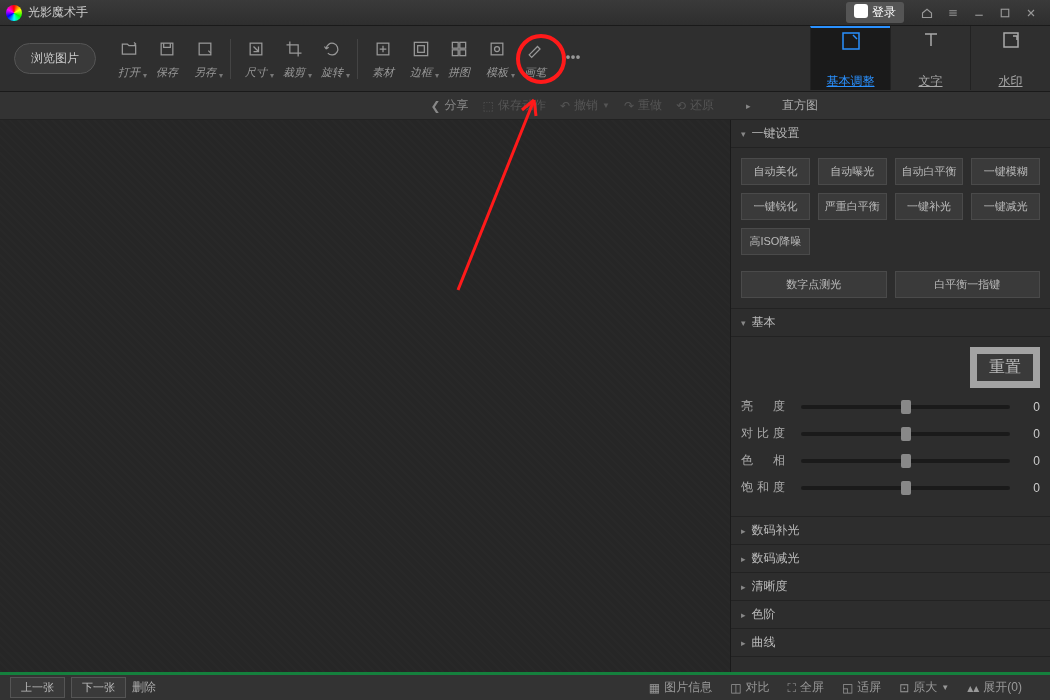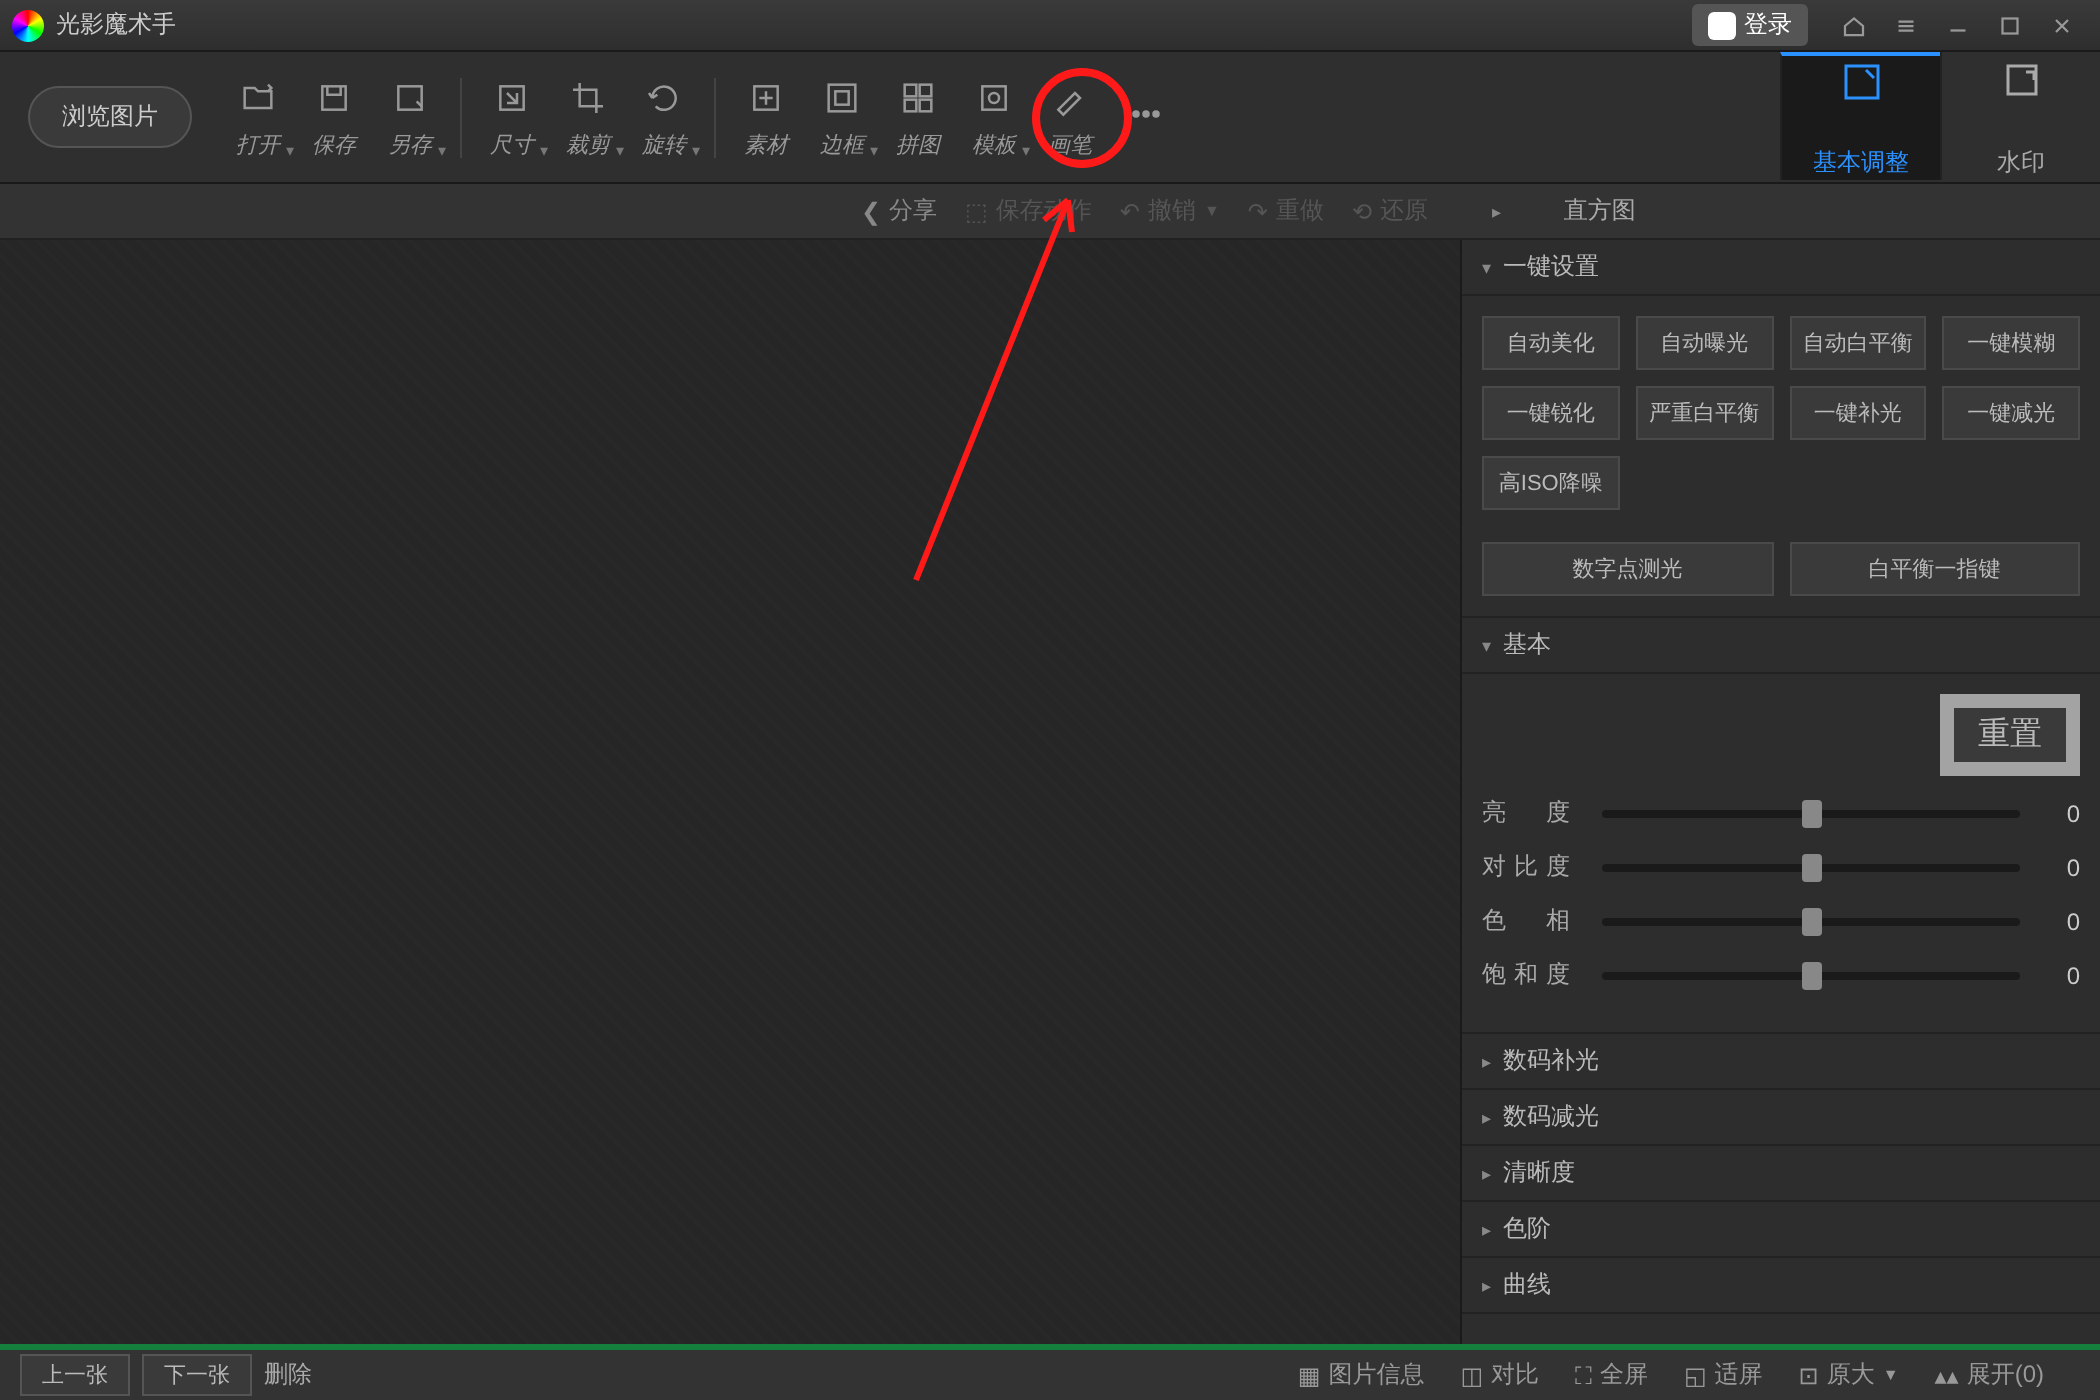--- a/index.html
+++ b/index.html
@@ -3,38 +3,38 @@
 <meta charset="utf-8">
 <style>
 * { margin: 0; padding: 0; box-sizing: border-box; font-family: "Microsoft YaHei", sans-serif; }
 body { width: 1050px; height: 700px; background: #2a2a2a; color: #aaa; font-size: 12px; overflow: hidden; position: relative; }
 
 
 .titlebar { height: 26px; background: linear-gradient(#3a3a3a, #2e2e2e); display: flex; align-items: center; padding: 0 6px; border-bottom: 1px solid #1a1a1a; }
 .app-icon { width: 16px; height: 16px; border-radius: 50%; background: conic-gradient(#f00,#ff0,#0f0,#0ff,#00f,#f0f,#f00); margin-right: 6px; }
 .title-text { color: #ccc; font-size: 12px; }
 .title-spacer { flex: 1; }
-.login-box { background: #555; color: #fff; padding: 2px 8px; border-radius: 3px; margin-right: 10px; display: flex; align-items: center; gap: 4px; }
+.login-box { background: #555; color: #fff; padding: 2px 8px; border-radius: 3px; margin-right: 10px; display: flex; gap: 4px; }
 .login-face { width: 14px; height: 14px; background: #fff; border-radius: 3px; }
 .win-btn { width: 26px; height: 20px; display: flex; align-items: center; justify-content: center; color: #999; cursor: pointer; }
 .win-btn svg { width: 12px; height: 12px; }
 
 
 .toolbar { height: 66px; background: #2f2f2f; display: flex; align-items: center; border-bottom: 1px solid #1a1a1a; }
 .browse-btn { margin: 0 14px; padding: 6px 16px; background: #3a3a3a; border: 1px solid #555; border-radius: 18px; color: #ccc; cursor: pointer; }
 .tool-item { display: flex; flex-direction: column; align-items: center; padding: 4px 6px; cursor: pointer; color: #999; min-width: 38px; position: relative; }
 .tool-item .ticon { height: 24px; display: flex; align-items: center; justify-content: center; }
 .tool-item .tlabel { font-size: 11px; margin-top: 4px; font-style: italic; }
 .tool-item.has-dd::after { content: "▾"; font-size: 8px; position: absolute; bottom: 4px; right: 1px; color: #777; }
 .tool-sep { width: 1px; height: 40px; background: #444; margin: 0 6px; }
 .toolbar-spacer { flex: 1; }
 .tab-btn { width: 80px; height: 64px; display: flex; flex-direction: column; align-items: center; justify-content: center; cursor: pointer; color: #aaa; border-left: 1px solid #222; }
 .tab-btn.active { background: #1a1a1a; color: #2a91ff; border-top: 2px solid #2a91ff; }
 .tab-btn .ticon { height: 26px; display: flex; align-items: center; }
-.tab-btn .tlabel { font-size: 12px; margin-top: 20px; }
+.tab-btn .tlabel { font-size: 12px; margin-top: 20px; text-decoration: underline; }
 
 
 .subbar { height: 28px; background: #333; display: flex; align-items: center; gap: 14px; padding: 0 16px; justify-content: flex-end; border-bottom: 1px solid #222; }
 .sub-btn { display: flex; align-items: center; gap: 4px; color: #888; cursor: pointer; }
 .sub-btn.disabled { color: #555; }
 
 
 .main { display: flex; height: calc(700px - 26px - 66px - 28px - 28px); }
 .canvas { flex: 1; background: #262626; background-image: repeating-linear-gradient(45deg, #282828 0 2px, #262626 2px 6px); position: relative; }
 .right-panel { width: 320px; background: #2d2d2d; overflow-y: auto; border-left: 1px solid #1a1a1a; }
@@ -229,20 +229,28 @@
   <div class="toolbar-spacer"></div>
   <div id="tabs-container" style="display:flex;align-items:stretch;height:100%;">
       <div class="tab-btn active">
         <div class="ticon">
           <svg viewBox="0 0 24 24" width="24" height="24">
             <rect x="4" y="4" width="16" height="16"></rect>
             <path d="M14 6l4 4"></path>
           </svg>
         </div>
         <div class="tlabel">基本调整</div>
+      </div>
+      <div class="tab-btn">
+        <div class="ticon">
+          <svg viewBox="0 0 24 24" width="24" height="24">
+            <path d="M6 6h12M12 6v12"></path>
+          </svg>
+        </div>
+        <div class="tlabel">文字</div>
       </div>
       <div class="tab-btn">
         <div class="ticon">
           <svg viewBox="0 0 24 24" width="24" height="24">
             <rect x="5" y="5" width="14" height="14"></rect>
             <path d="M14 8h4v4"></path>
           </svg>
         </div>
         <div class="tlabel">水印</div>
       </div>

